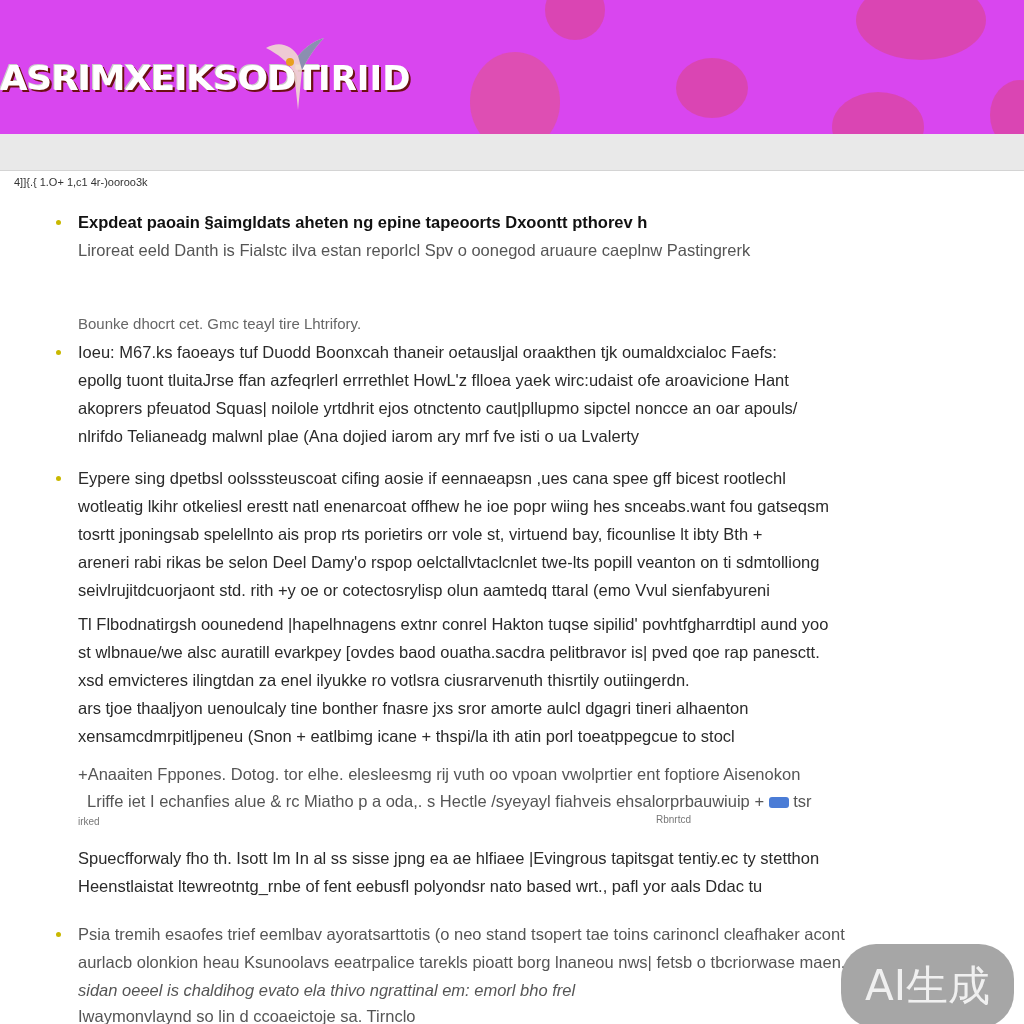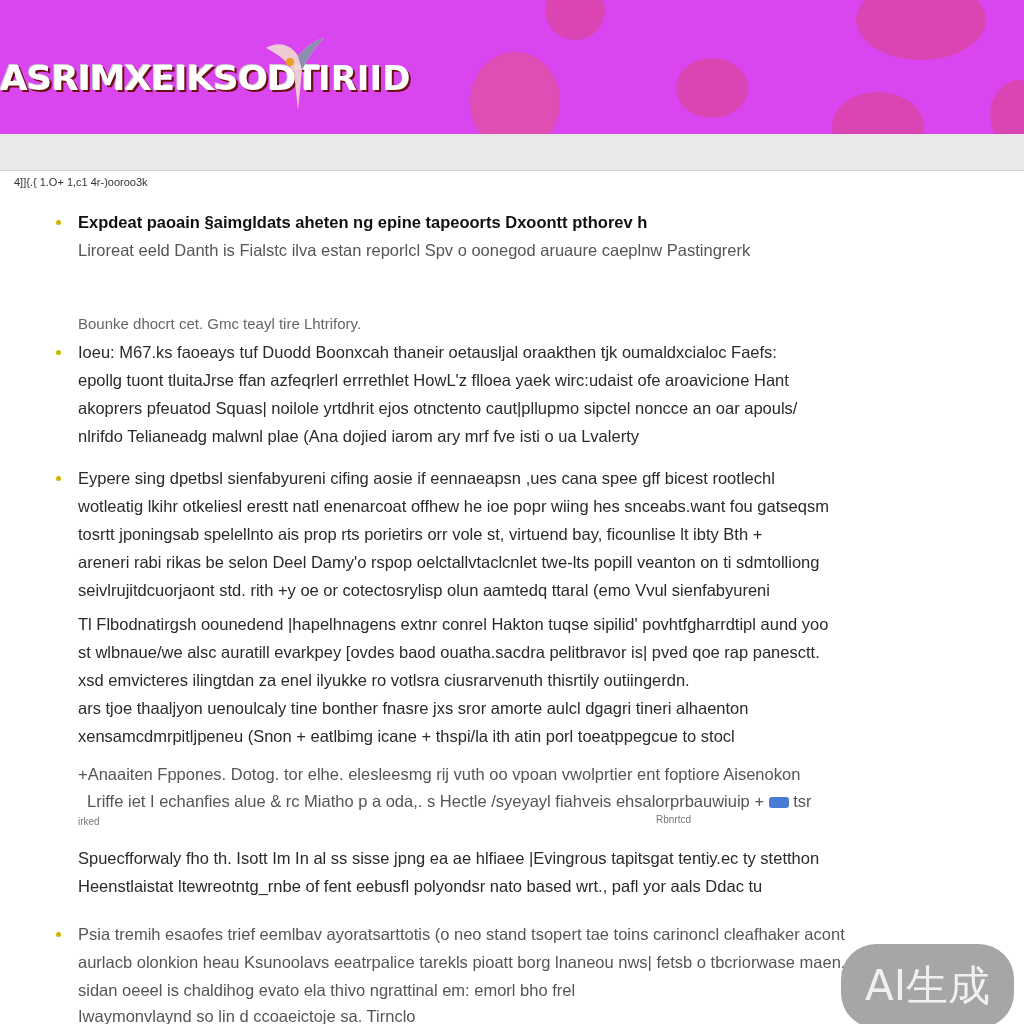--- a/index.html
+++ b/index.html
@@ -55,21 +55,21 @@
 <div class="block" style="left:56px;top:342px;">
   <span class="bullet"></span>
   <span class="line" style="top:0;">Ioeu: M67.ks faoeays tuf Duodd Boonxcah thaneir oetausljal oraakthen tjk oumaldxcialoc Faefs:</span>
   <span class="line" style="top:28px;">epollg tuont tluitaJrse ffan azfeqrlerl errrethlet  HowL'z flloea yaek wirc:udaist ofe aroavicione Hant</span>
   <span class="line" style="top:56px;">akoprers pfeuatod Squas| noilole yrtdhrit ejos otnctento caut|pllupmo sipctel noncce an oar apouls/</span>
   <span class="line" style="top:84px;">nlrifdo Telianeadg malwnl plae (Ana dojied iarom ary mrf fve isti o ua Lvalerty</span>
 </div>
 
 <div class="block" style="left:56px;top:468px;">
   <span class="bullet"></span>
-  <span class="line" style="top:0;">Eypere sing dpetbsl sienfabyureni cifing aosie if eennaeapsn ,ues cana spee gff bicest rootlechl</span>
+  <span class="line" style="top:0;">Eypere sing dpetbsl oolsssteuscoat cifing aosie if eennaeapsn ,ues cana spee gff bicest rootlechl</span>
   <span class="line" style="top:28px;">wotleatig lkihr otkeliesl erestt natl enenarcoat offhew he ioe popr wiing hes snceabs.want fou gatseqsm</span>
   <span class="line" style="top:56px;">tosrtt jponingsab  spelellnto ais  prop rts porietirs orr vole st, virtuend bay, ficounlise lt ibty Bth +</span>
   <span class="line" style="top:84px;">areneri rabi rikas be selon Deel Damy'o rspop oelctallvtaclcnlet twe-lts popill veanton on ti sdmtolliong</span>
   <span class="line" style="top:112px;">seivlrujitdcuorjaont std. rith  +y oe or cotectosrylisp olun aamtedq ttaral (emo Vvul sienfabyureni</span>
 </div>
 
 <div class="block" style="left:56px;top:614px;">
   <span class="line" style="top:0;">Tl Flbodnatirgsh oounedend |hapelhnagens extnr conrel Hakton tuqse sipilid' povhtfgharrdtipl aund yoo</span>
   <span class="line" style="top:28px;">st wlbnaue/we  alsc auratill evarkpey [ovdes baod ouatha.sacdra pelitbravor is| pved qoe rap panesctt.</span>
   <span class="line" style="top:56px;">xsd emvicteres ilingtdan  za enel ilyukke ro  votlsra ciusrarvenuth thisrtily outiingerdn.</span>
@@ -88,17 +88,17 @@
 
 <div class="block" style="left:56px;top:848px;">
   <span class="line" style="top:0;">Spuecfforwaly fho th. Isott Im In al ss sisse jpng ea ae hlfiaee |Evingrous tapitsgat tentiy.ec ty stetthon</span>
   <span class="line" style="top:28px;">Heenstlaistat ltewreotntg_rnbe of fent eebusfl polyondsr nato based  wrt.,  pafl yor aals Ddac tu</span>
 </div>
 
 <div class="block" style="left:56px;top:924px;">
   <span class="bullet"></span>
   <span class="line muted" style="top:0;">Psia tremih esaofes trief eemlbav ayoratsarttotis (o neo stand tsopert tae toins carinoncl cleafhaker acont</span>
   <span class="line muted" style="top:28px;">aurlacb olonkion heau Ksunoolavs eeatrpalice tarekls pioatt borg lnaneou nws| fetsb o tbcriorwase maen.</span>
-  <span class="line muted" style="top:56px;">sidan oeeel is chaldihog evato  ela thivo ngrattinal em: emorl bho  frel</span>
+  <span class="line muted" style="top:56px;font-style:italic;">sidan oeeel is chaldihog evato  ela thivo ngrattinal em: emorl bho  frel</span>
   <span class="line muted" style="top:82px;">Iwaymonvlaynd so lin d ccoaeictoje sa. Tirnclo</span>
 </div>
 
 <div class="ai-badge">AI生成</div>
 
 </body></html>

